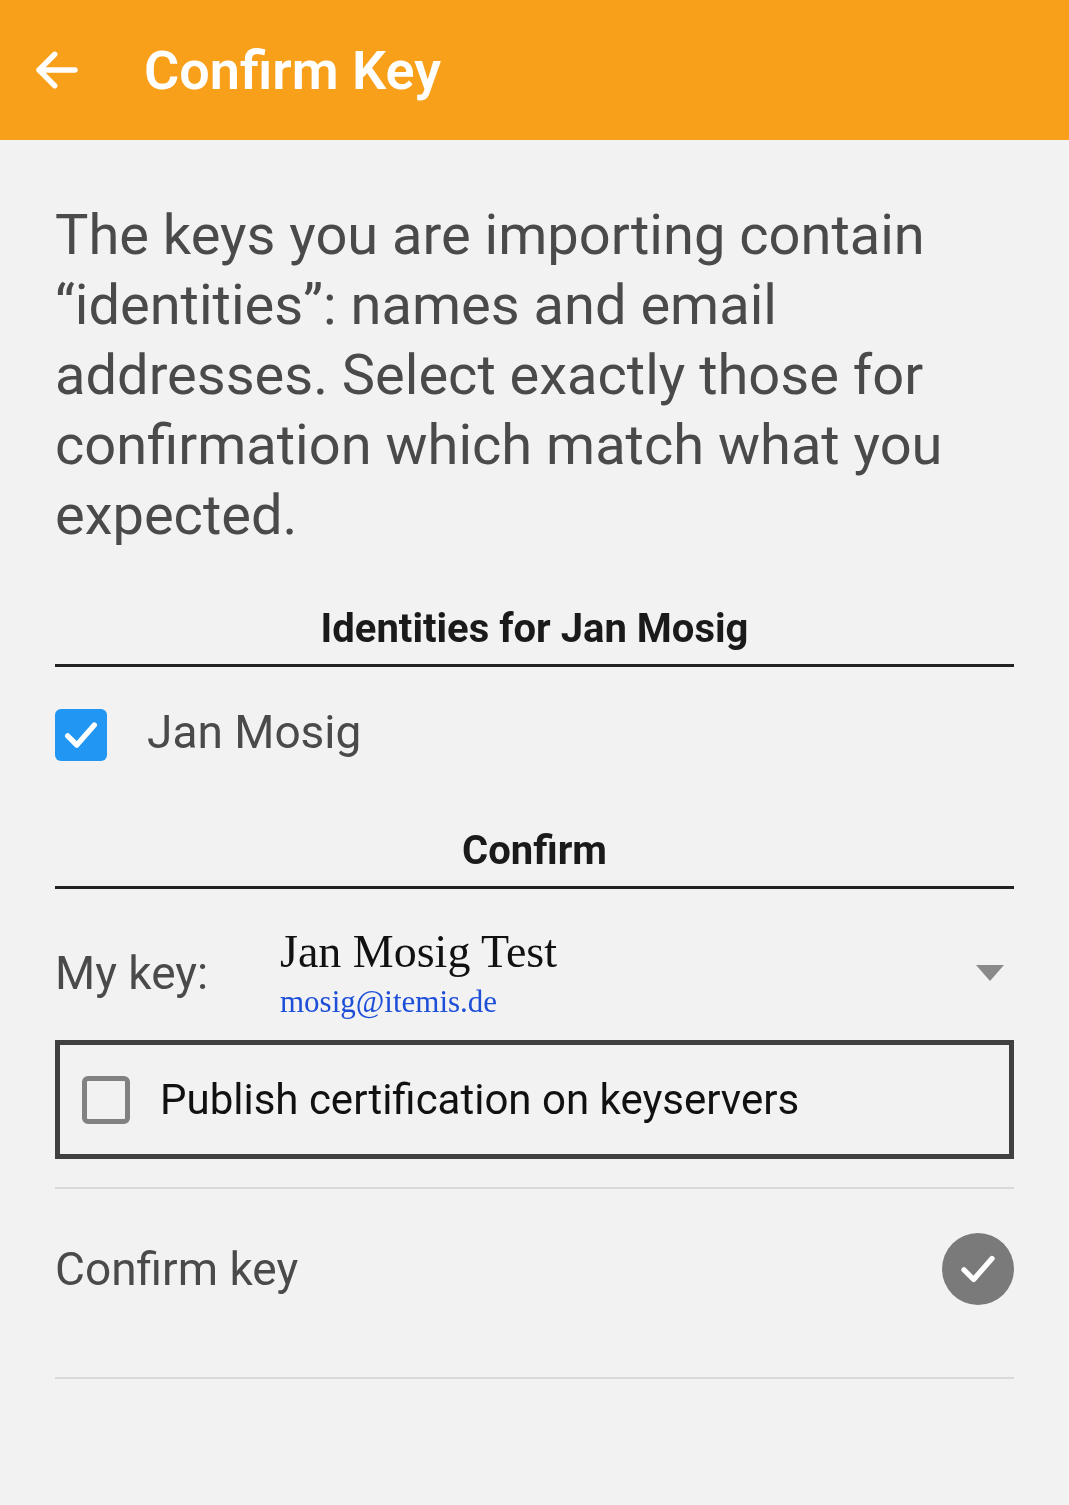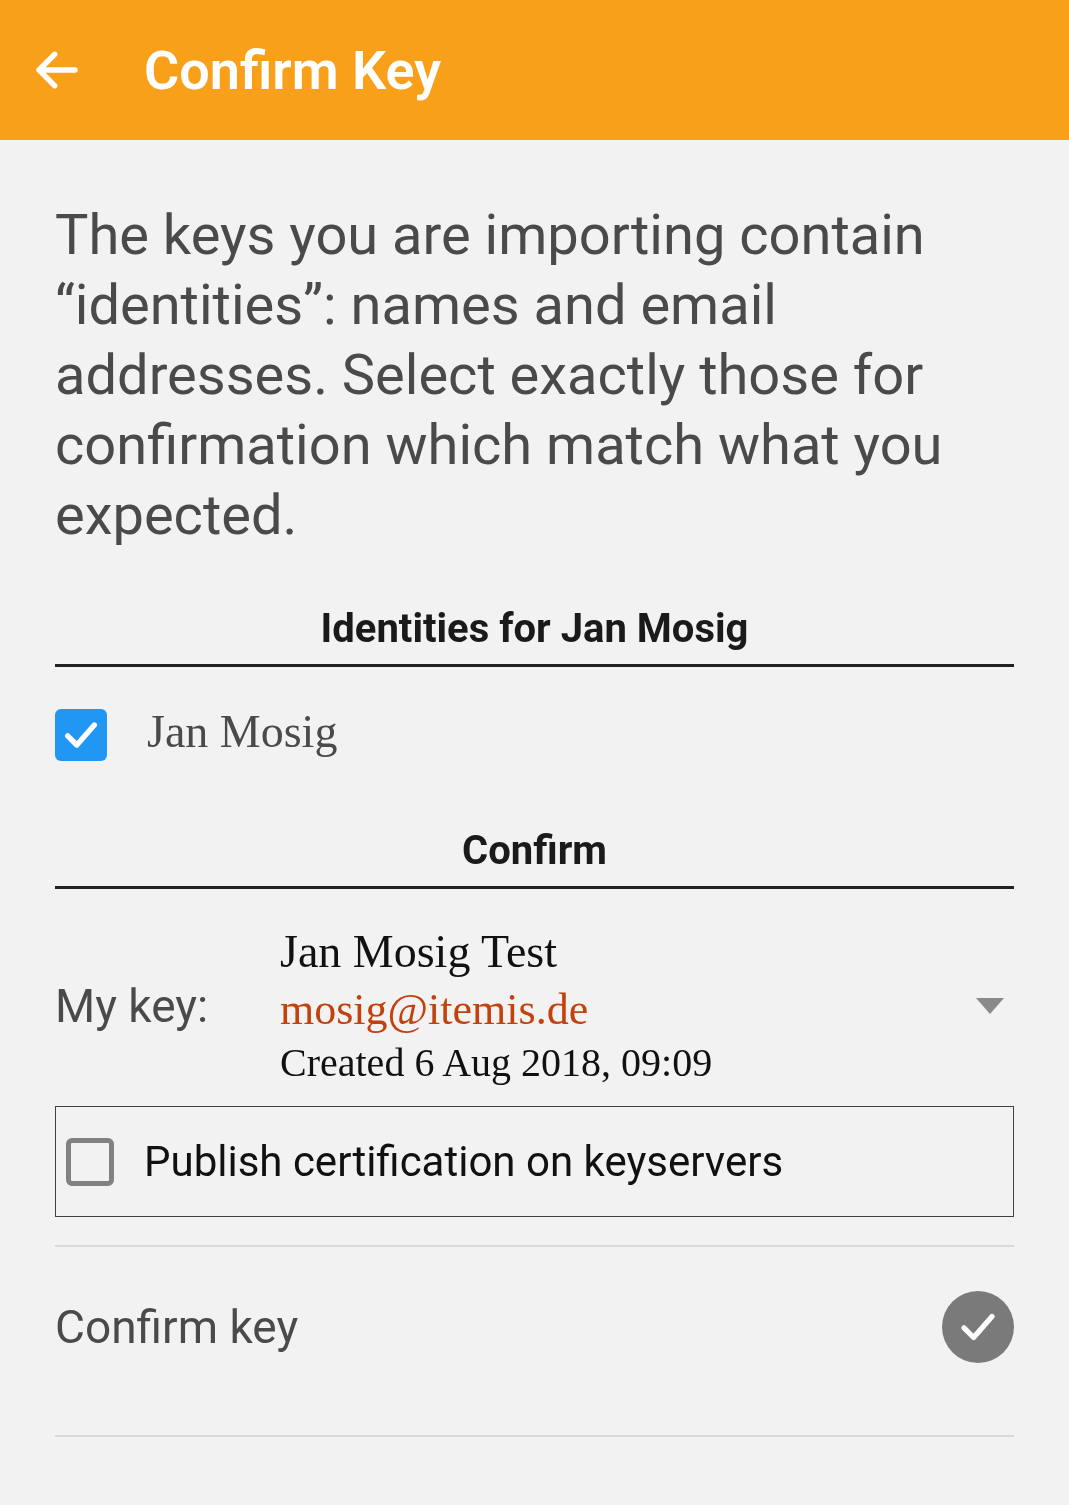--- a/index.html
+++ b/index.html
@@ -51,21 +51,21 @@
     }
     .checkbox-filled {
       width: 52px; height: 52px;
       background: #2196f3;
       border-radius: 6px;
       display: flex;
       align-items: center;
       justify-content: center;
       margin-top: 4px;
     }
-    .identity-text { display: flex; flex-direction: column; font-family: Liberation Serif, serif; }
+    .identity-text { display: flex; flex-direction: column; }
     .identity-name {
       font-size: 46px;
       color: #4a4a4a;
     }
     .identity-email {
       font-size: 40px;
       color: #4a4a4a;
       margin-top: 14px;
       margin-left: 60px;
     }
@@ -75,33 +75,33 @@
       align-items: center;
       padding-top: 6px;
     }
     .mykey-label {
       font-size: 46px;
       color: #4a4a4a;
       width: 225px;
     }
     .mykey-details { flex: 1; font-family: Liberation Serif, serif; }
     .mykey-name { font-size: 46px; color: #111; }
-    .mykey-email { font-size: 44px; color: #c2410c; margin-top: 6px; }
+    .mykey-email { font-size: 31px; color: #1d4ed8; margin-top: 6px; }
     .mykey-created { font-size: 40px; color: #111; margin-top: 4px; }
     .dropdown-caret {
       width: 0; height: 0;
       border-left: 14px solid transparent;
       border-right: 14px solid transparent;
       border-top: 16px solid #8a8a8a;
       margin-right: 10px;
     }
     .publish-wrap {
       margin-top: 20px;
-      border: 1px solid #404040;
-      padding: 30px 10px;
+      border: 5px solid #404040;
+      padding: 30px 22px;
     }
     .publish-row {
       display: flex;
       align-items: center;
       gap: 30px;
     }
     .checkbox-empty {
       width: 48px; height: 48px;
       border: 5px solid #818181;
       border-radius: 6px;
@@ -159,21 +159,20 @@
 
   <div class="confirm-section">
     <div class="section-title">Confirm</div>
     <hr class="divider-strong">
 
     <div class="mykey-row">
       <span class="mykey-label">My key:</span>
       <div class="mykey-details">
         <div class="mykey-name">Jan Mosig Test</div>
         <div class="mykey-email">mosig@itemis.de</div>
-        <div class="mykey-created">Created 6 Aug 2018, 09:09</div>
       </div>
       <div class="dropdown-caret"></div>
     </div>
 
     <div class="publish-wrap">
       <div class="publish-row">
         <div class="checkbox-empty"></div>
         <span class="publish-label">Publish certification on keyservers</span>
       </div>
     </div>

